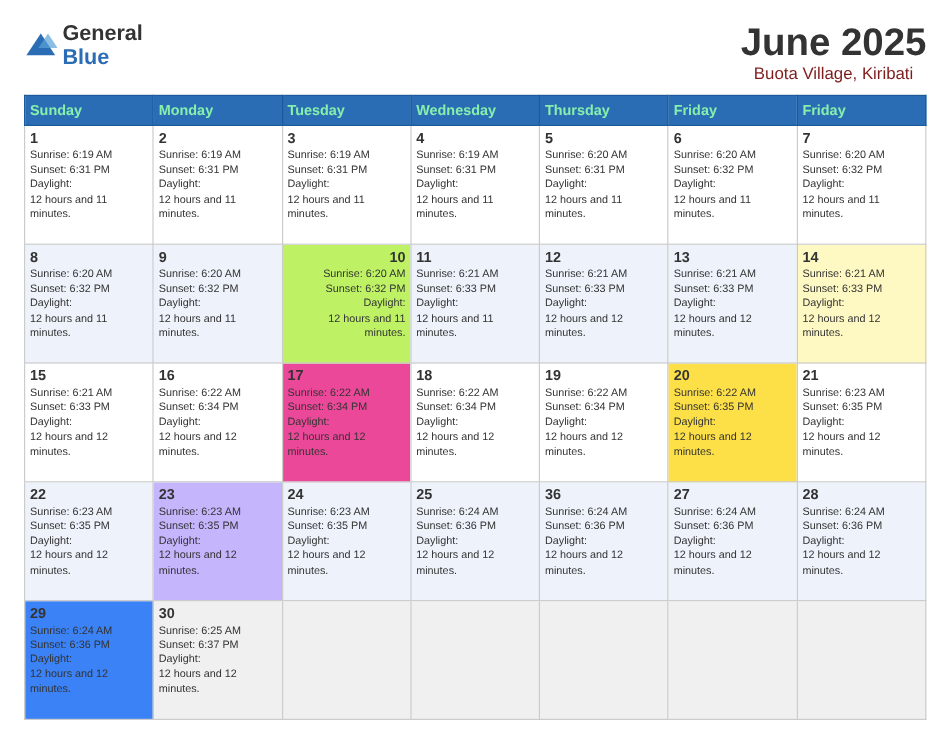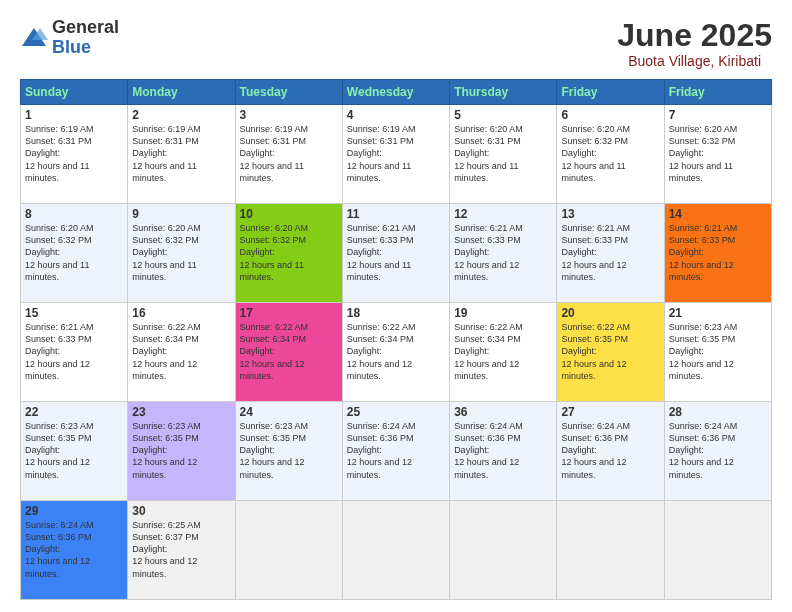--- a/index.html
+++ b/index.html
@@ -202,21 +202,21 @@
         </div>
       </td>
           <td style="background: rgb(238, 243, 251);">
         <span class="day-num">9</span>
         <div class="day-info">
           Sunrise: 6:20 AM<br>
           Sunset: 6:32 PM<br>
           Daylight: <br>12 hours and 11 minutes.
         </div>
       </td>
-          <td style="background: #84cc16;">
+          <td style="background: #bef264; text-align: right;">
         <span class="day-num">10</span>
         <div class="day-info">
           Sunrise: 6:20 AM<br>
           Sunset: 6:32 PM<br>
           Daylight: <br>12 hours and 11 minutes.
         </div>
       </td>
           <td style="background: rgb(238, 243, 251);">
         <span class="day-num">11</span>
         <div class="day-info">
@@ -234,21 +234,21 @@
         </div>
       </td>
           <td style="background: rgb(238, 243, 251);">
         <span class="day-num">13</span>
         <div class="day-info">
           Sunrise: 6:21 AM<br>
           Sunset: 6:33 PM<br>
           Daylight: <br>12 hours and 12 minutes.
         </div>
       </td>
-          <td style="background: #f97316;">
+          <td style="background: #fef9c3;">
         <span class="day-num">14</span>
         <div class="day-info">
           Sunrise: 6:21 AM<br>
           Sunset: 6:33 PM<br>
           Daylight: <br>12 hours and 12 minutes.
         </div>
       </td>
         </tr>
         <tr>
           <td style="background: rgb(255, 255, 255);">

